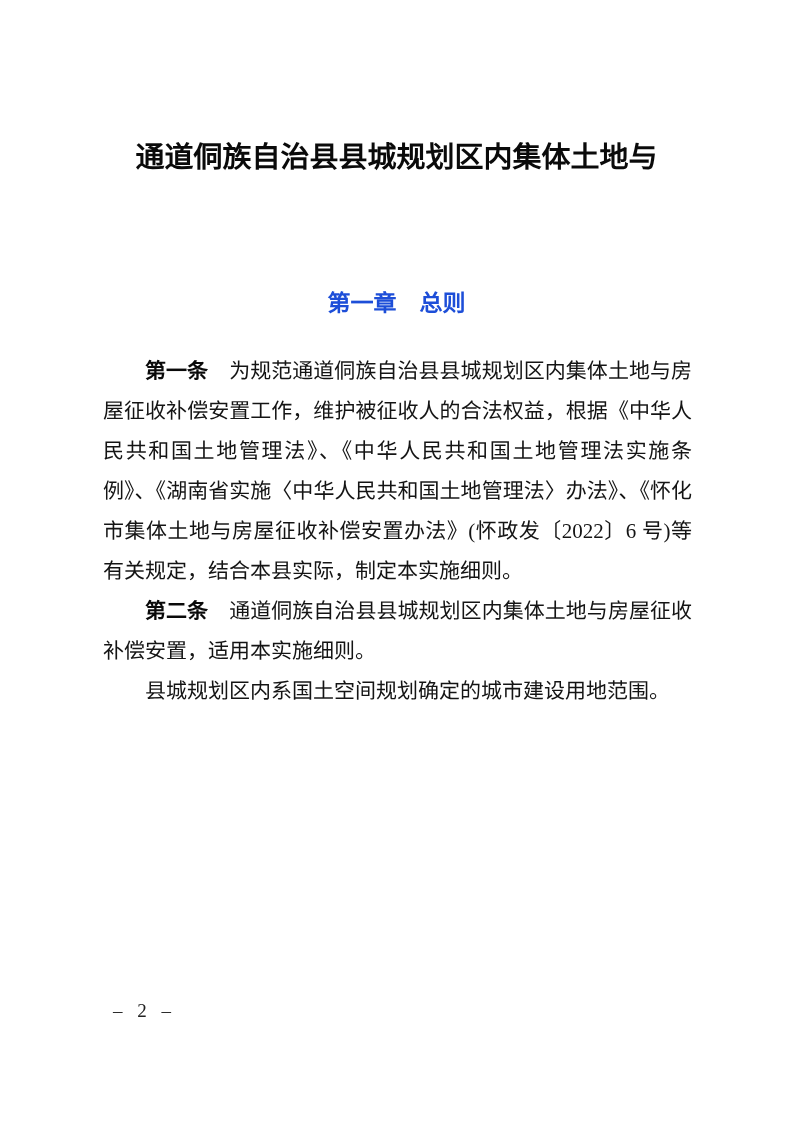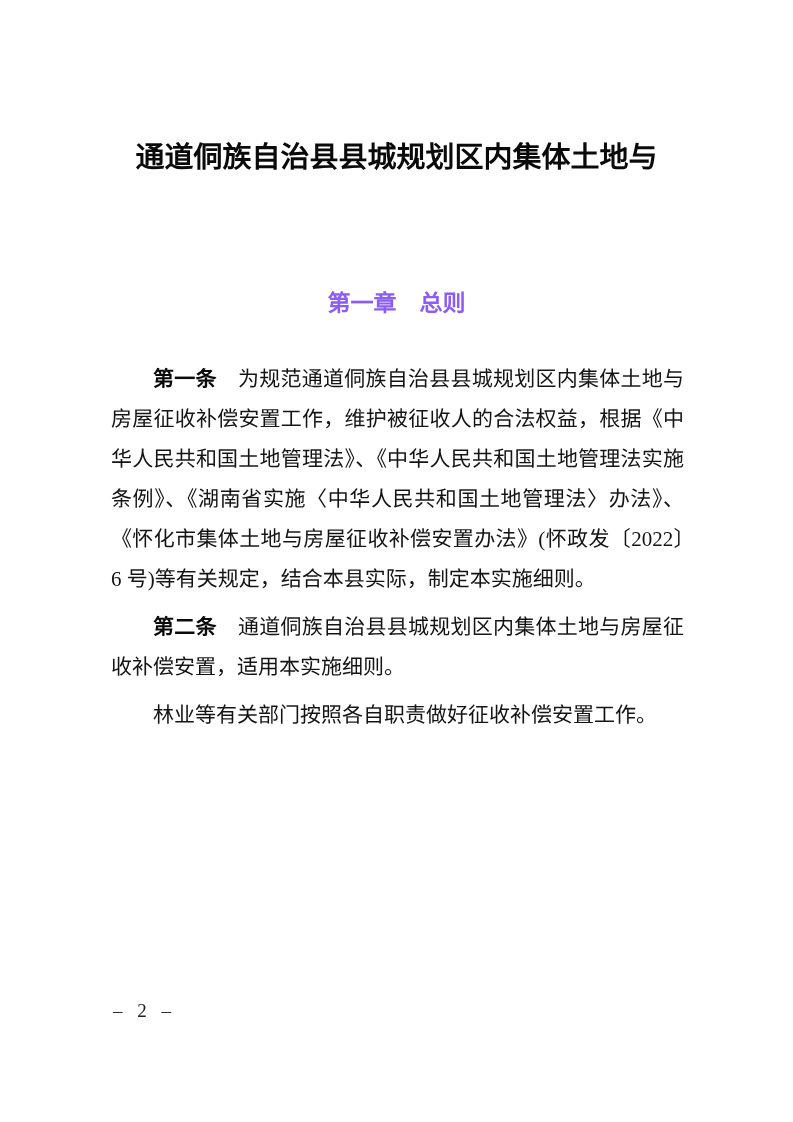--- a/index.html
+++ b/index.html
@@ -28,36 +28,36 @@
   .chapter-heading {
     position: absolute;
     top: 288px;
     left: 0;
     right: 0;
     text-align: center;
     font-family: "Liberation Sans", "DejaVu Sans", sans-serif;
     font-weight: 700;
     font-size: 23px;
     line-height: 30px;
-    color: #8b5cf6;
+    color: #1d4ed8;
   }
   .body-text {
     position: absolute;
     top: 351px;
     left: 103px;
     width: 589px;
     font-family: "Liberation Serif", "DejaVu Serif", serif;
     font-size: 21px;
     line-height: 40px;
     text-align: justify;
     text-justify: inter-character;
     color: #141414;
   }
   .body-text p {
-    margin: 8px;
+    margin: 0;
     padding: 0;
     text-indent: 2em;
   }
   .article-lead {
     font-weight: 700;
     font-family: "Liberation Sans", "DejaVu Sans", sans-serif;
     color: #0a0a0a;
   }
   .page-number {
     position: absolute;
@@ -76,18 +76,18 @@
 
   <div class="doc-title">
     <div>通道侗族自治县县城规划区内集体土地与</div>
   </div>
 
   <div class="chapter-heading">第一章　总则</div>
 
   <div class="body-text">
     <p><span class="article-lead">第一条</span><span>　为规范通道侗族自治县县城规划区内集体土地与房屋征收补偿安置工作，维护被征收人的合法权益，根据《中华人民共和国土地管理法》、《中华人民共和国土地管理法实施条例》、《湖南省实施〈中华人民共和国土地管理法〉办法》、《怀化市集体土地与房屋征收补偿安置办法》(怀政发〔2022〕6 号)等有关规定，结合本县实际，制定本实施细则。</span></p>
     <p><span class="article-lead">第二条</span><span>　通道侗族自治县县城规划区内集体土地与房屋征收补偿安置，适用本实施细则。</span></p>
-    <p><span>林业等有关部门按照各自职责做好征收补偿安置工作。</span></p>
+    <p><span>县城规划区内系国土空间规划确定的城市建设用地范围。</span></p>
   </div>
 
   <div class="page-number">– 2 –</div>
 
 </div>
 
 </body></html>

